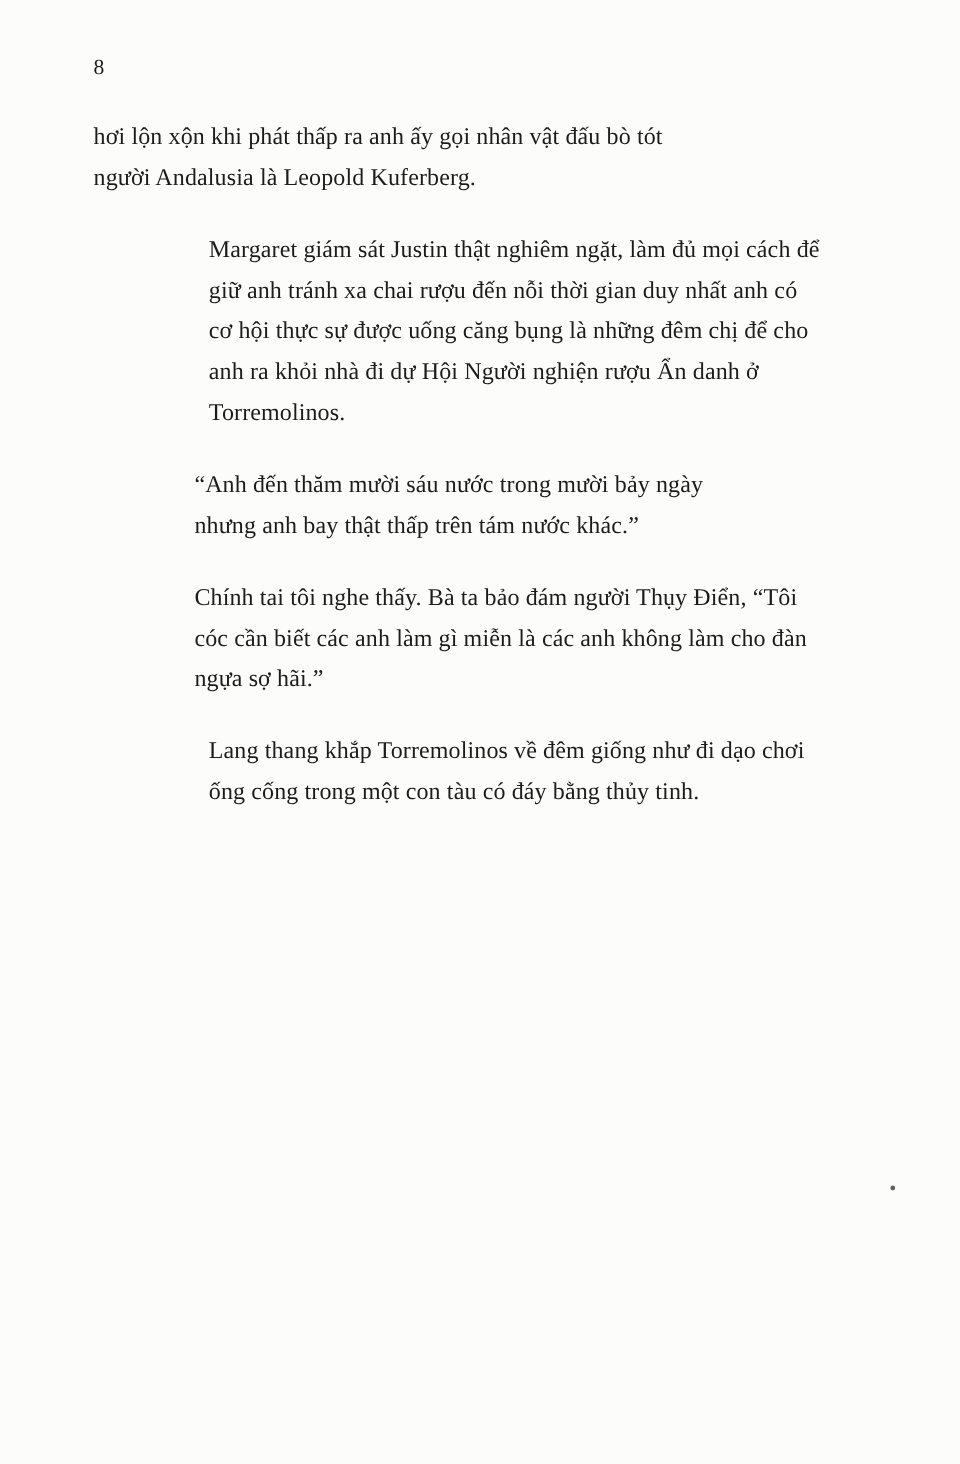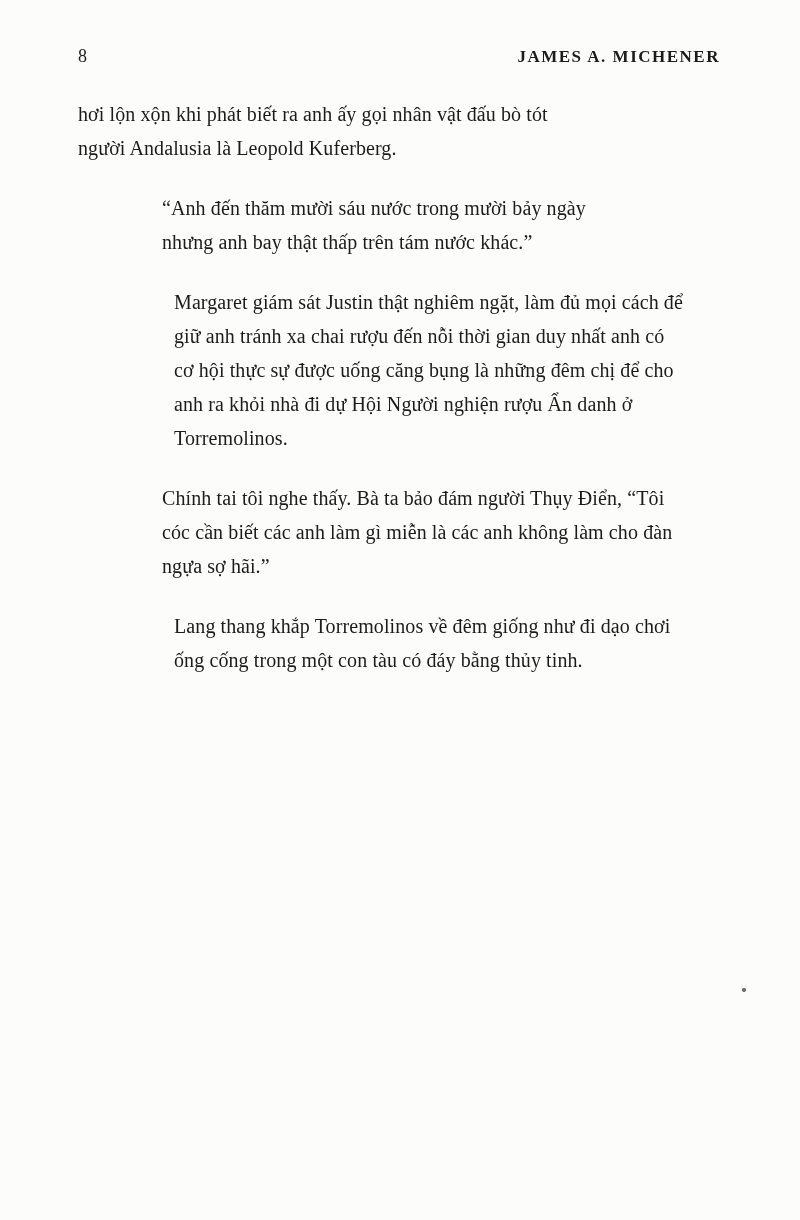--- a/index.html
+++ b/index.html
@@ -59,35 +59,34 @@
     opacity: 0.8;
   }
 </style>
 </head>
 <body>
 
 <div class="page">
 
   <header class="page-header">
     <span class="page-number">8</span>
-    <span class="running-title">JAMES A. MICHENER</span>
   </header>
 
   <main class="page-body">
-    <p class="para indent-0">hơi lộn xộn khi phát biết ra anh ấy gọi nhân vật đấu bò tót
+    <p class="para indent-0">hơi lộn xộn khi phát thấp ra anh ấy gọi nhân vật đấu bò tót
 người Andalusia là Leopold Kuferberg.</p>
-
-    <p class="para indent-1">“Anh đến thăm mười sáu nước trong mười bảy ngày
-nhưng anh bay thật thấp trên tám nước khác.”</p>
 
     <p class="para indent-2">Margaret giám sát Justin thật nghiêm ngặt, làm đủ mọi cách để
 giữ anh tránh xa chai rượu đến nỗi thời gian duy nhất anh có
 cơ hội thực sự được uống căng bụng là những đêm chị để cho
 anh ra khỏi nhà đi dự Hội Người nghiện rượu Ẩn danh ở
 Torremolinos.</p>
+
+    <p class="para indent-1">“Anh đến thăm mười sáu nước trong mười bảy ngày
+nhưng anh bay thật thấp trên tám nước khác.”</p>
 
 
     <p class="para indent-1">Chính tai tôi nghe thấy. Bà ta bảo đám người Thụy Điển, “Tôi
 cóc cần biết các anh làm gì miễn là các anh không làm cho đàn
 ngựa sợ hãi.”</p>
 
     <p class="para indent-2">Lang thang khắp Torremolinos về đêm giống như đi dạo chơi
 ống cống trong một con tàu có đáy bằng thủy tinh.</p>
 
 

